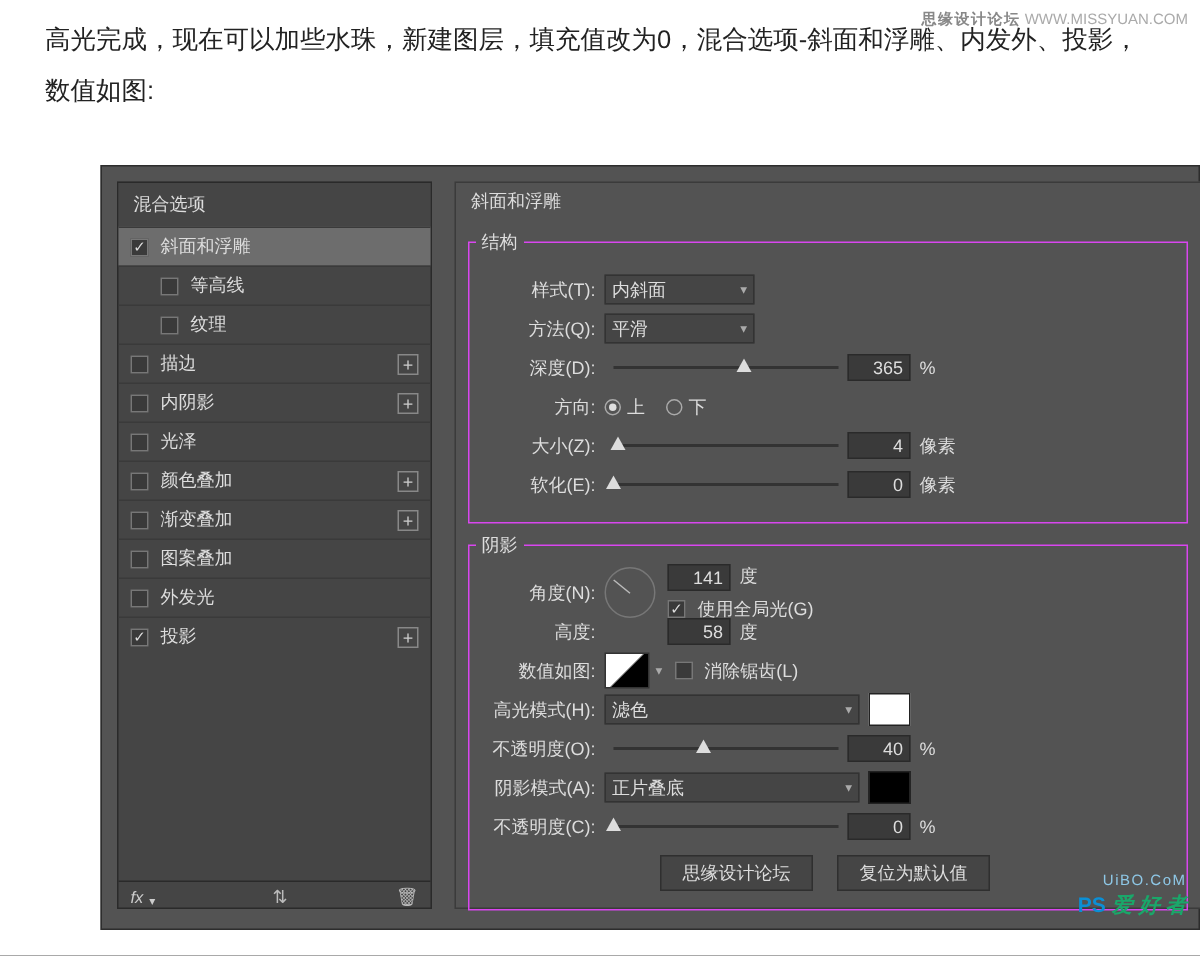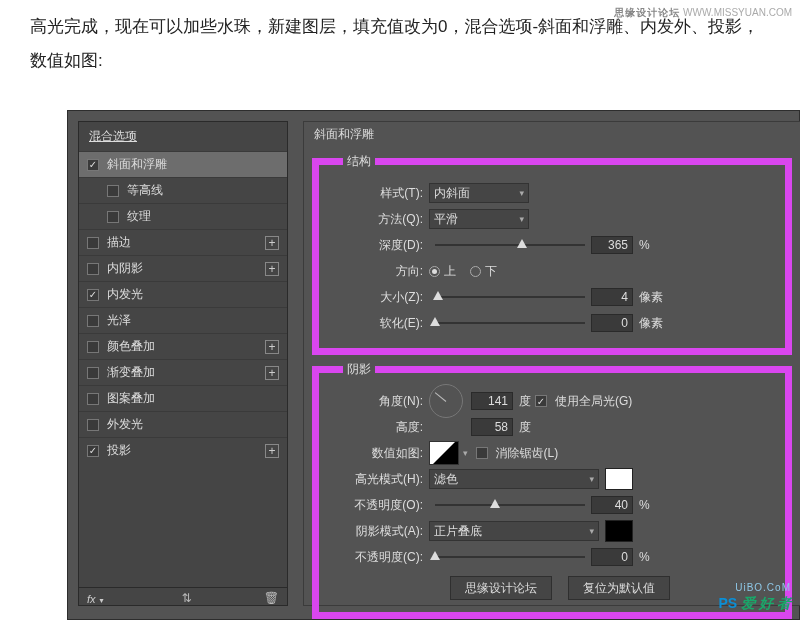--- a/index.html
+++ b/index.html
@@ -3,33 +3,33 @@
 <meta charset="utf-8">
 <style>
   *{box-sizing:border-box;margin:0;padding:0;font-family:"Microsoft YaHei",SimSun,sans-serif;}
   body{background:#fff;width:800px;height:637px;position:relative;}
   .intro{padding:10px 30px 0 30px;font-size:17px;line-height:34px;color:#222;}
   .wm1{position:absolute;top:6px;right:8px;font-size:10px;color:#aaa;}
   .wm1 b{color:#888;letter-spacing:1px;}
   .dlg{position:absolute;left:67px;top:110px;width:733px;height:510px;background:#535353;border:1px solid #2d2d2d;color:#ddd;font-size:12px;}
   .left-col{position:absolute;left:10px;top:10px;width:210px;height:485px;background:#454545;border:1px solid #2a2a2a;display:flex;flex-direction:column;}
   .lc-title{padding:6px 10px;background:#454545;}
-  .lc-sub{padding:6px 10px;background:#454545;text-decoration:underline;}
+  .lc-sub{padding:6px 10px;background:#454545;}
   .lc-item{display:flex;align-items:center;height:26px;padding:0 8px;border-top:1px solid #3a3a3a;}
   .lc-item.sel{background:#6d6d6d;}
   .lc-item.indent{padding-left:28px;}
   .cb{width:12px;height:12px;background:#3a3a3a;border:1px solid #777;margin-right:8px;display:inline-flex;align-items:center;justify-content:center;font-size:10px;color:#ddd;}
   .cb.checked::after{content:"✓";}
   .plus{margin-left:auto;width:14px;height:14px;border:1px solid #888;display:flex;align-items:center;justify-content:center;font-size:12px;color:#ccc;}
   .lc-footer{margin-top:auto;display:flex;align-items:flex-end;height:18px;padding:0 8px;border-top:1px solid #2a2a2a;}
   .fx{font-style:italic;font-size:11px;color:#ccc;margin-right:4px;}
   .fx-ar{font-size:8px;color:#ccc;margin-right:auto;}
   .ico{color:#bbb;font-size:12px;margin-left:6px;}
   .right-col{position:absolute;left:235px;top:10px;width:498px;height:485px;border:1px solid #3b3b3b;background:#535353;padding:0;}
-  fieldset.fs{border:7px solid #d946ef;margin:6px 8px;padding:10px 8px 12px 24px;position:relative;}
+  fieldset.fs{border:1px solid #d946ef;margin:6px 8px;padding:10px 8px 12px 4px;position:relative;}
   fieldset.fs legend{padding:0 4px;color:#ddd;font-size:12px;}
   .row{display:flex;align-items:center;height:26px;margin:0;}
   .lbl{width:86px;text-align:right;padding-right:6px;color:#ddd;}
   select.sel,.dd{background:#454545;border:1px solid #333;color:#ddd;height:20px;font-size:12px;padding:0 4px;}
   .dd{display:inline-flex;align-items:center;justify-content:space-between;padding:0 4px;}
   .dd .tri{font-size:9px;color:#aaa;margin-left:6px;}
   .slider{position:relative;flex:0 0 150px;height:16px;margin:0 6px;}
   .slider .track{position:absolute;left:0;right:0;top:7px;height:2px;background:#333;}
   .slider .thumb{position:absolute;top:2px;width:0;height:0;border-left:5px solid transparent;border-right:5px solid transparent;border-bottom:9px solid #ddd;transform:translateX(-5px);}
   .num{width:42px;height:18px;background:#3a3a3a;border:1px solid #2a2a2a;color:#ddd;text-align:right;padding:0 4px;font-size:12px;}
@@ -75,24 +75,20 @@
           <span class="cb"></span>
           <span>描边</span>
           <span class="plus">+</span>
         </div>
         <div class="lc-item">
           <span class="cb"></span>
           <span>内阴影</span>
           <span class="plus">+</span>
         </div>
         <div class="lc-item">
-          <span class="cb checked"></span>
-          <span>内发光</span>
-        </div>
-        <div class="lc-item">
           <span class="cb"></span>
           <span>光泽</span>
         </div>
         <div class="lc-item">
           <span class="cb"></span>
           <span>颜色叠加</span>
           <span class="plus">+</span>
         </div>
         <div class="lc-item">
           <span class="cb"></span>
@@ -179,21 +175,21 @@
     </fieldset>
 
     <fieldset class="fs">
       <legend>阴影</legend>
 
       <div class="row">
         <span class="lbl">角度(N):</span>
         <span class="angle-widget">
             <span class="needle"></span>
           </span>
-        <div style="display:flex;gap:4px;">
+        <div style="display:flex;flex-direction:column;gap:4px;">
           <div style="display:flex;align-items:center;">
             <input class="num" value="141" style="">
             <span class="unit">度</span>
           </div>
           <div style="display:flex;align-items:center;">
             <span class="cb checked"></span>
             <span>使用全局光(G)</span>
           </div>
         </div>
       </div>

